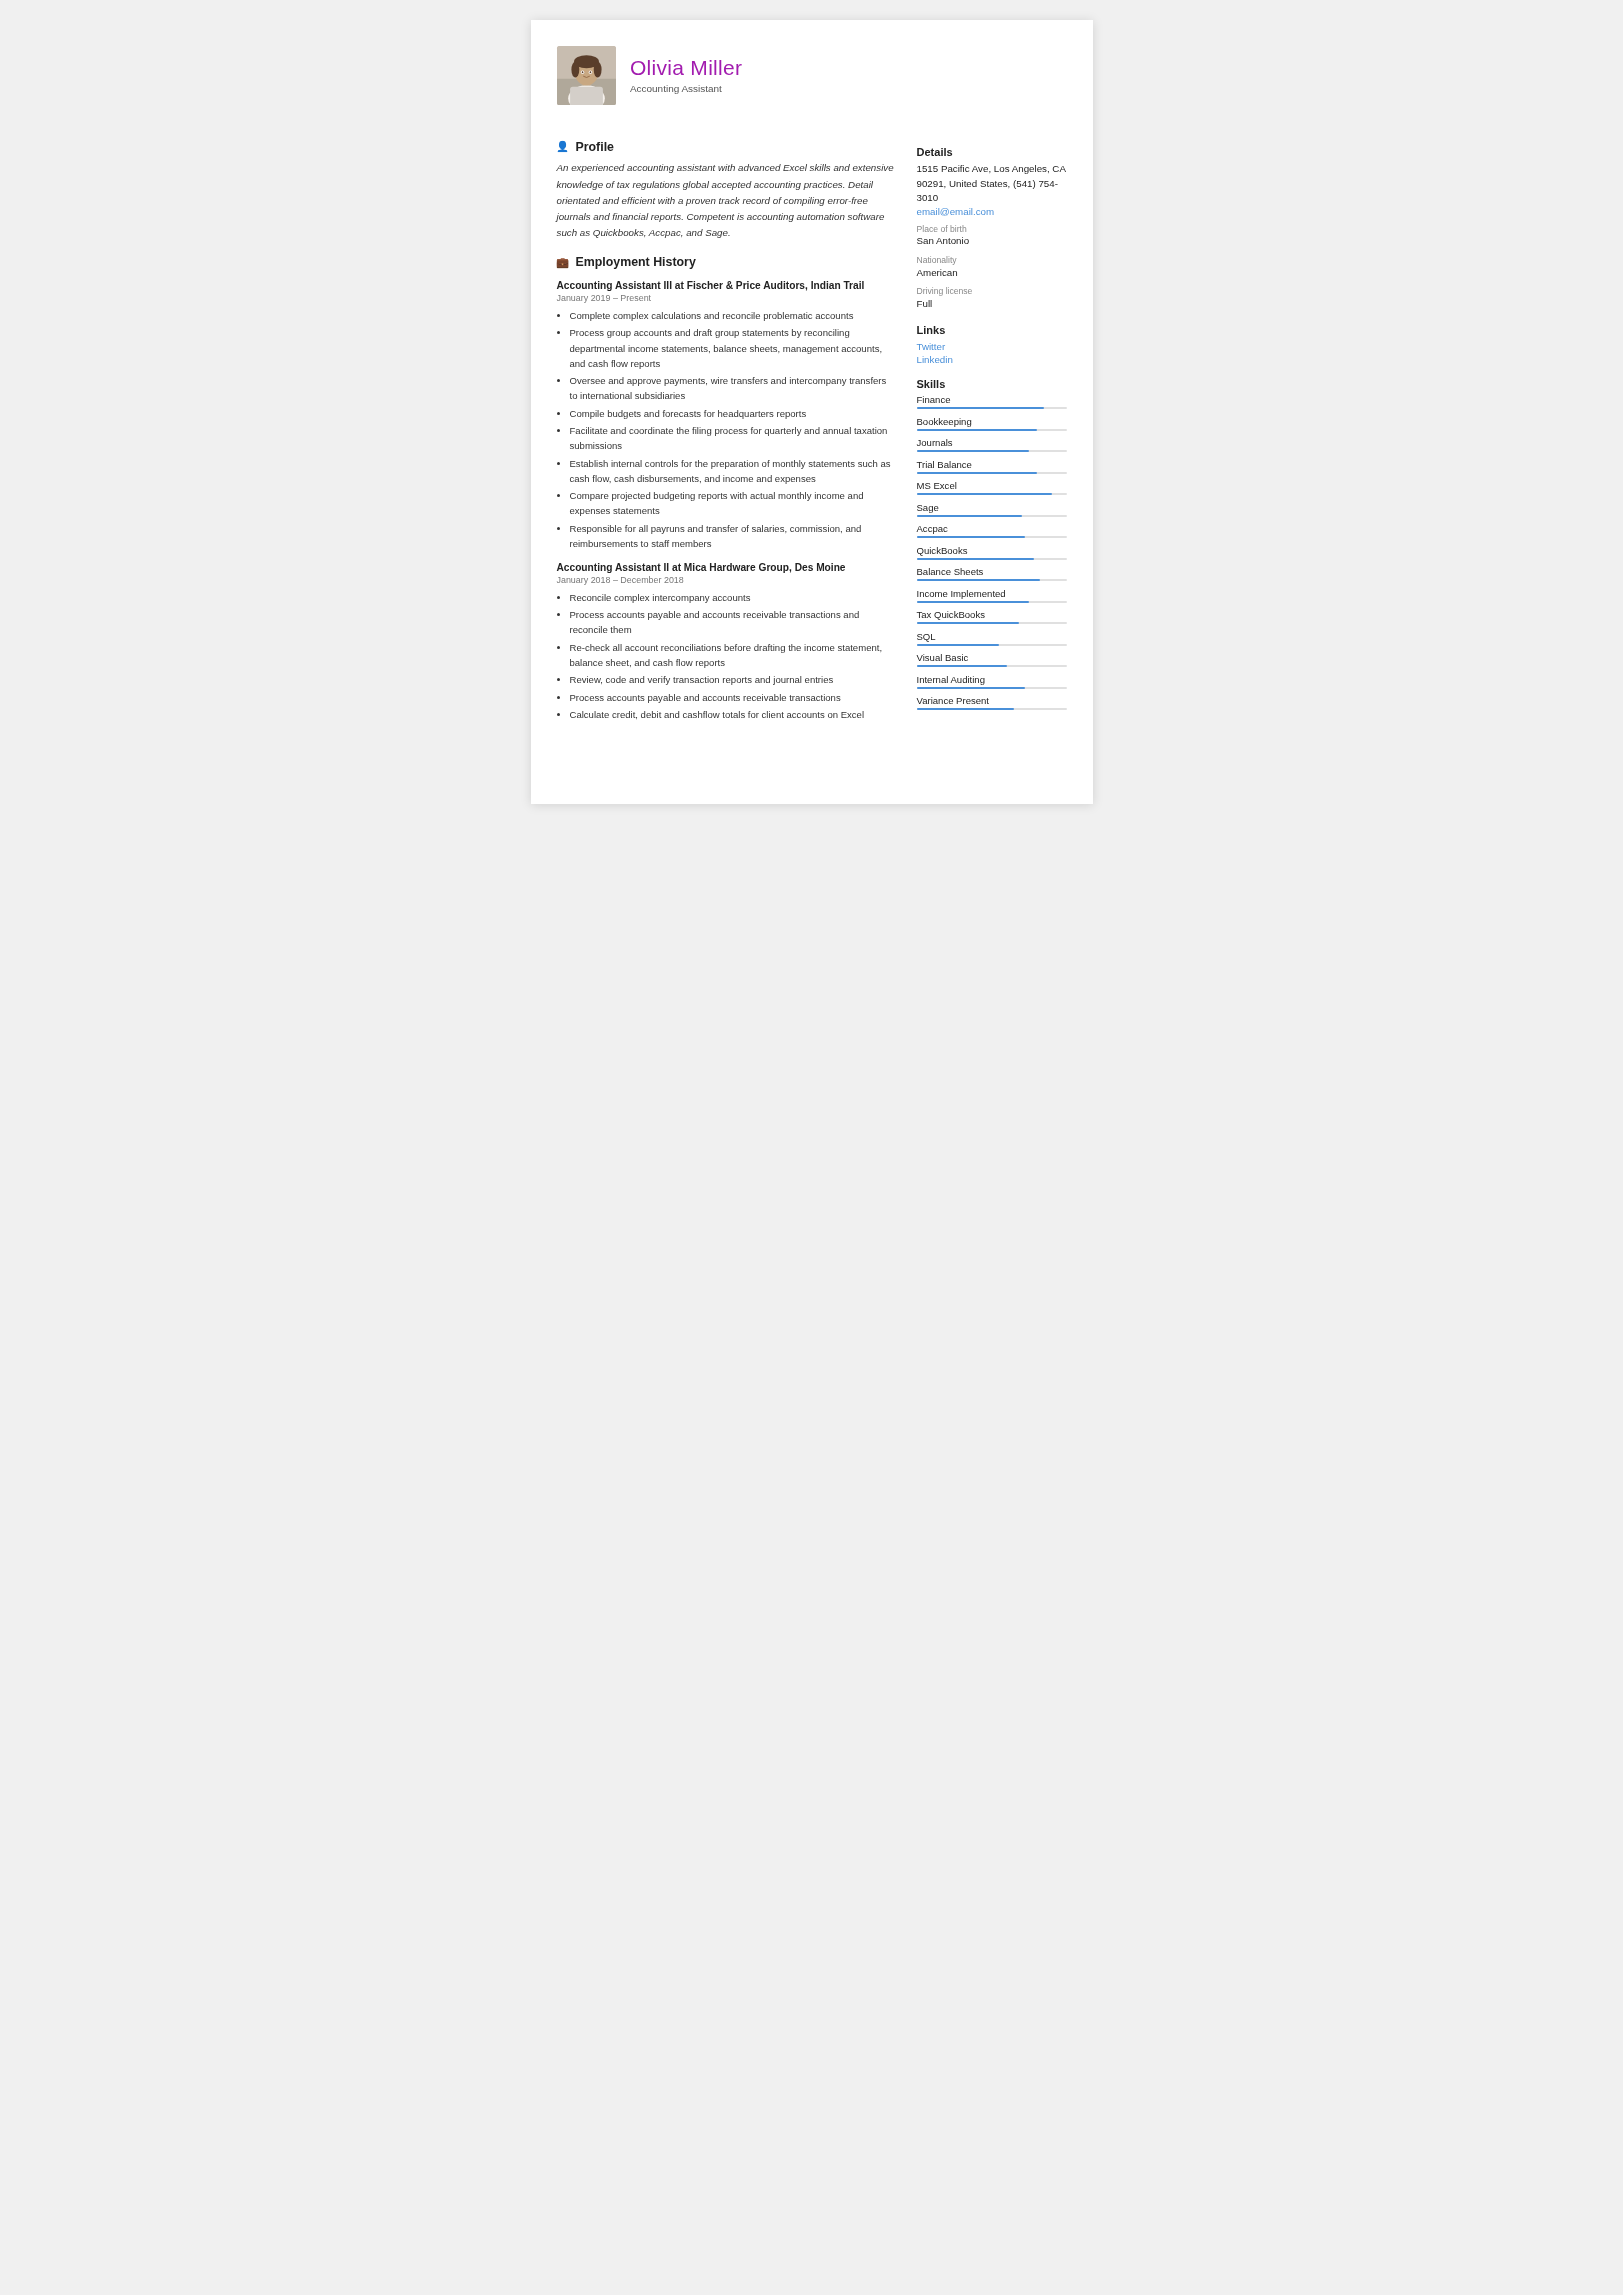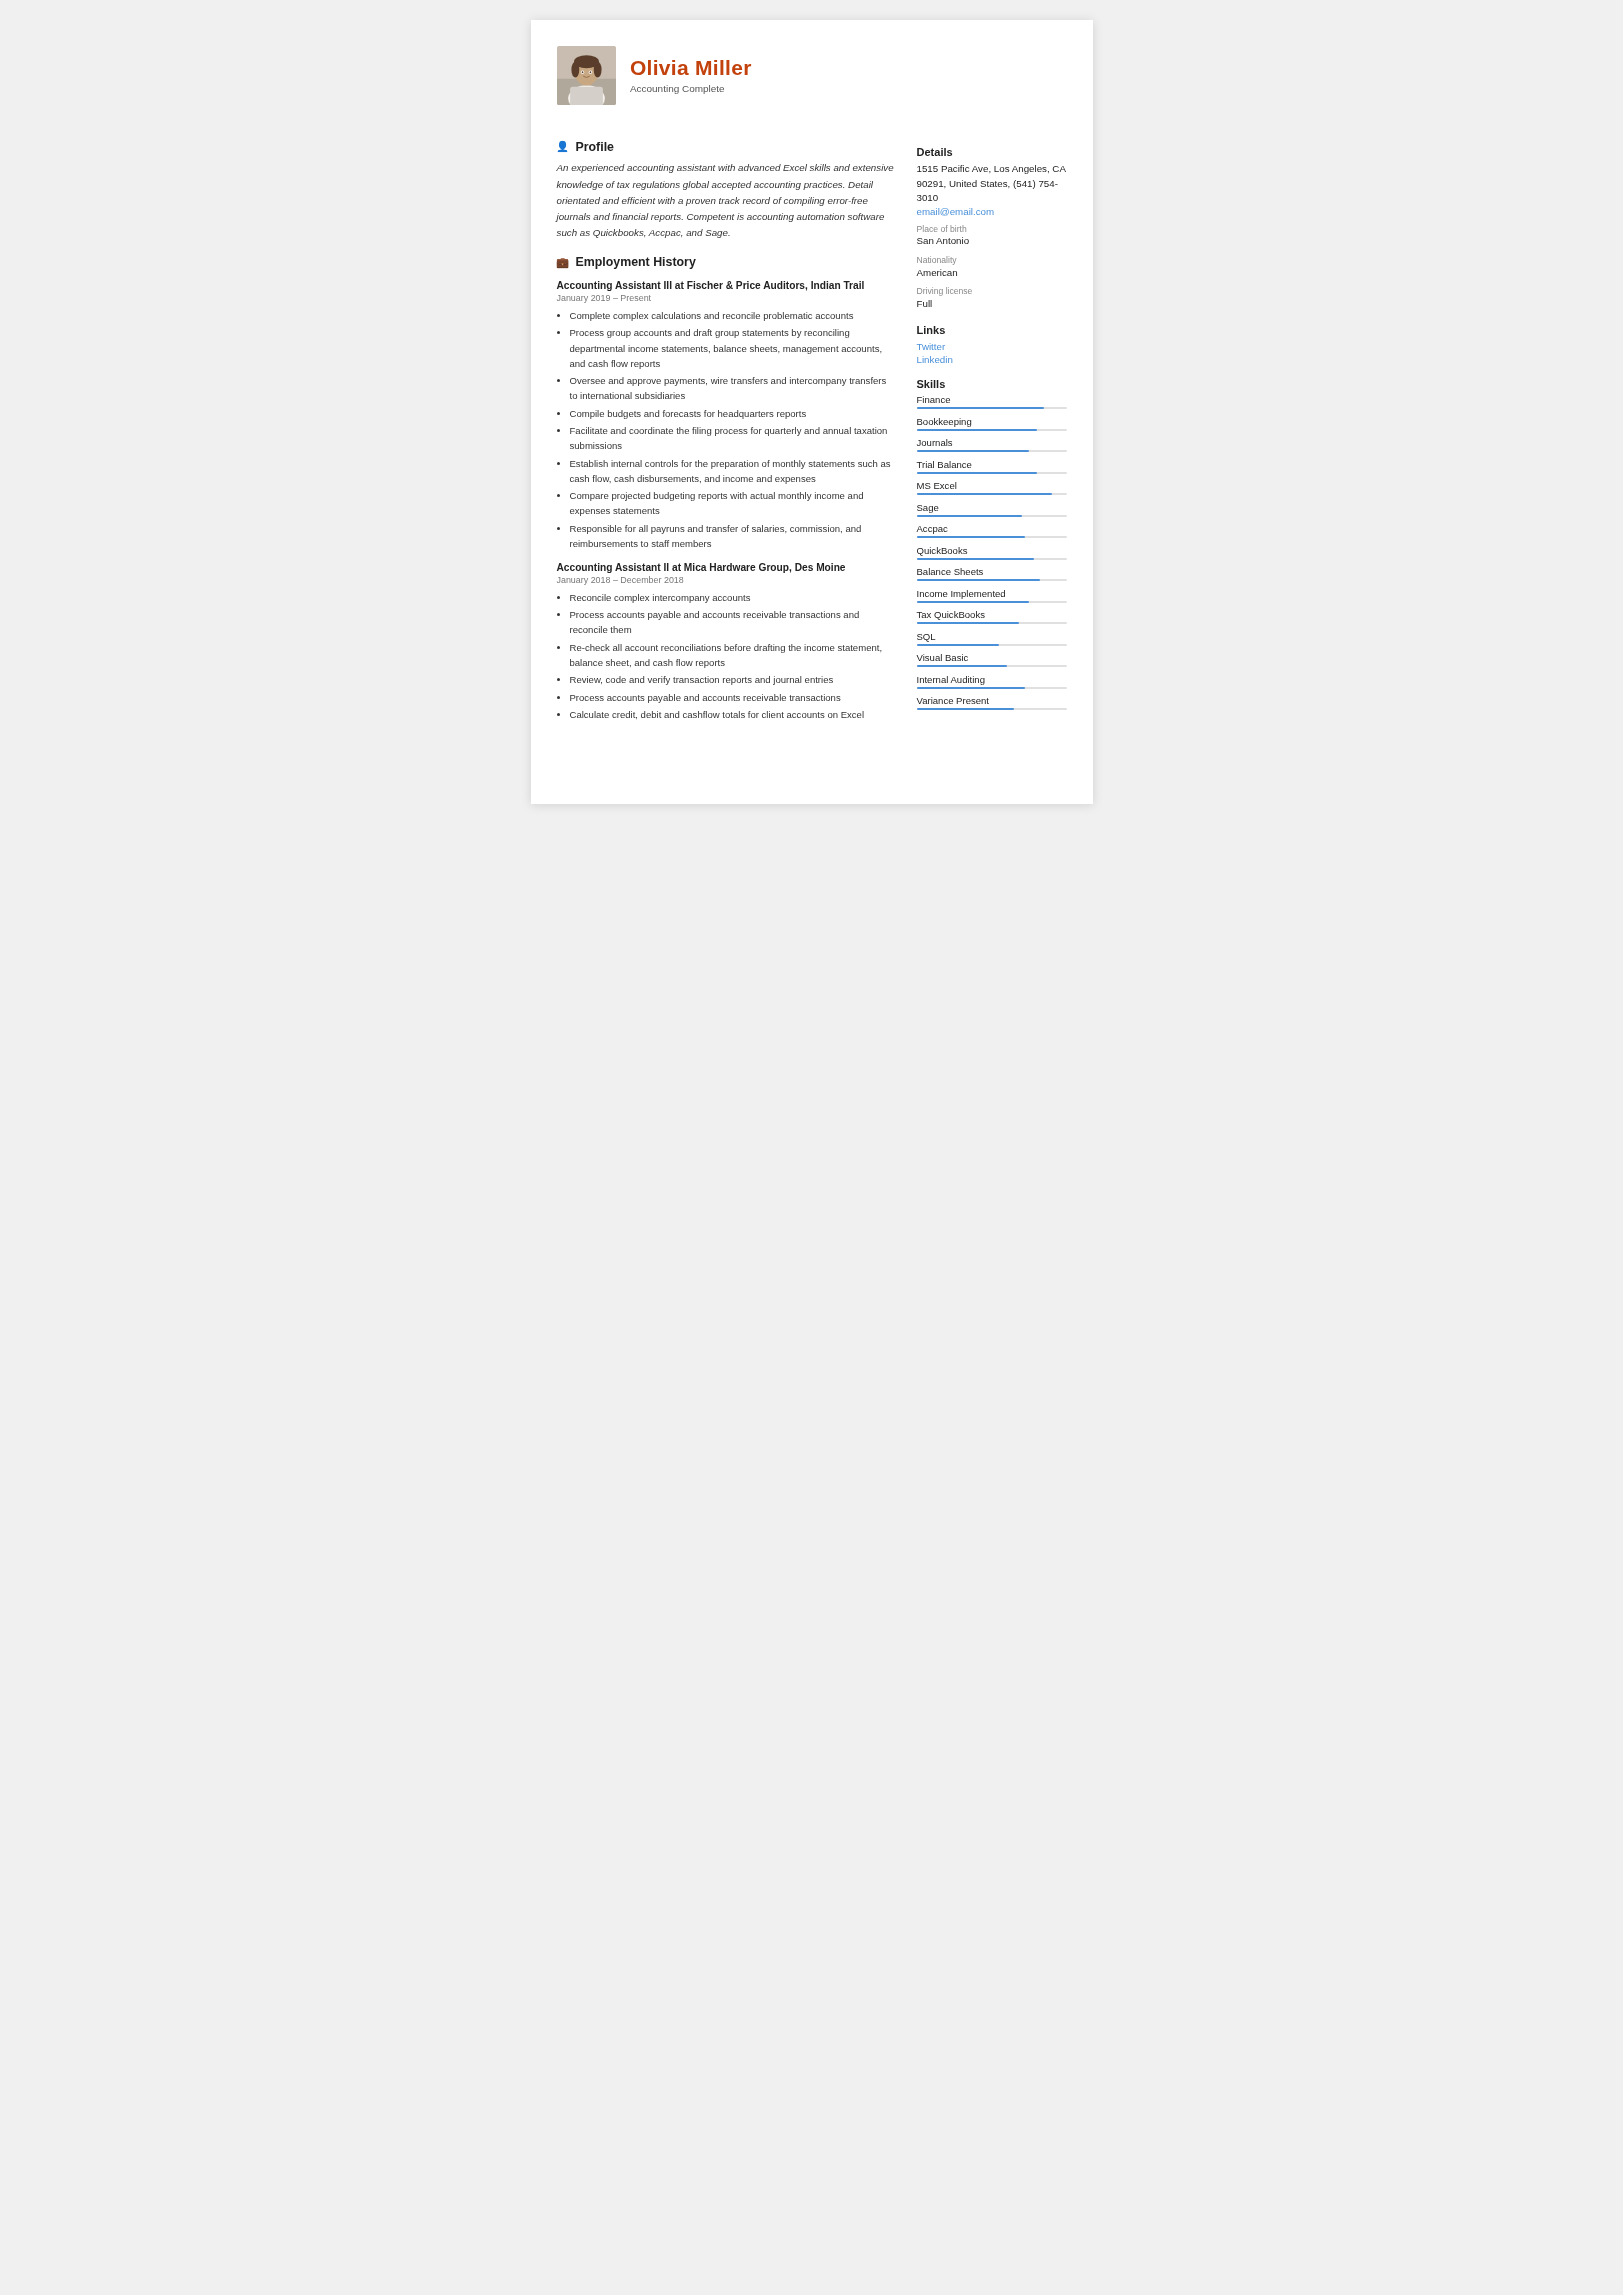--- a/index.html
+++ b/index.html
@@ -39,22 +39,22 @@
       display: flex;
       align-items: center;
       justify-content: center;
     }
     .avatar svg {
       width: 59px;
       height: 59px;
     }
     .header-text h1 {
       font-size: 2rem;
-      font-weight: 700;
-      color: #c2410c;
+      font-weight: 400;
+      color: #a21caf;
       letter-spacing: 0.3px;
     }
     .header-text .job-title {
       font-size: 0.95rem;
       color: #555;
       margin-top: 2.6px;
     }
 
     
     .body {
@@ -210,21 +210,21 @@
         <ellipse cx="39" cy="40" rx="2.5" ry="2.5" fill="#fff"></ellipse>
         <ellipse cx="51" cy="40" rx="2.5" ry="2.5" fill="#fff"></ellipse>
         <ellipse cx="39" cy="40" rx="1.3" ry="1.3" fill="#5a3e2b"></ellipse>
         <ellipse cx="51" cy="40" rx="1.3" ry="1.3" fill="#5a3e2b"></ellipse>
 
         <path d="M40 46 Q45 50 50 46" stroke="#8b5e3c" stroke-width="1.2" fill="none"></path>
       </svg>
     </div>
     <div class="header-text">
       <h1>Olivia Miller</h1>
-      <div class="job-title">Accounting Complete</div>
+      <div class="job-title">Accounting Assistant</div>
     </div>
   </div>
 
   <div class="body">
 
     <div class="left-col">
 
       <div class="section-title">
         <span class="icon">👤</span>
         <span>Profile</span>

